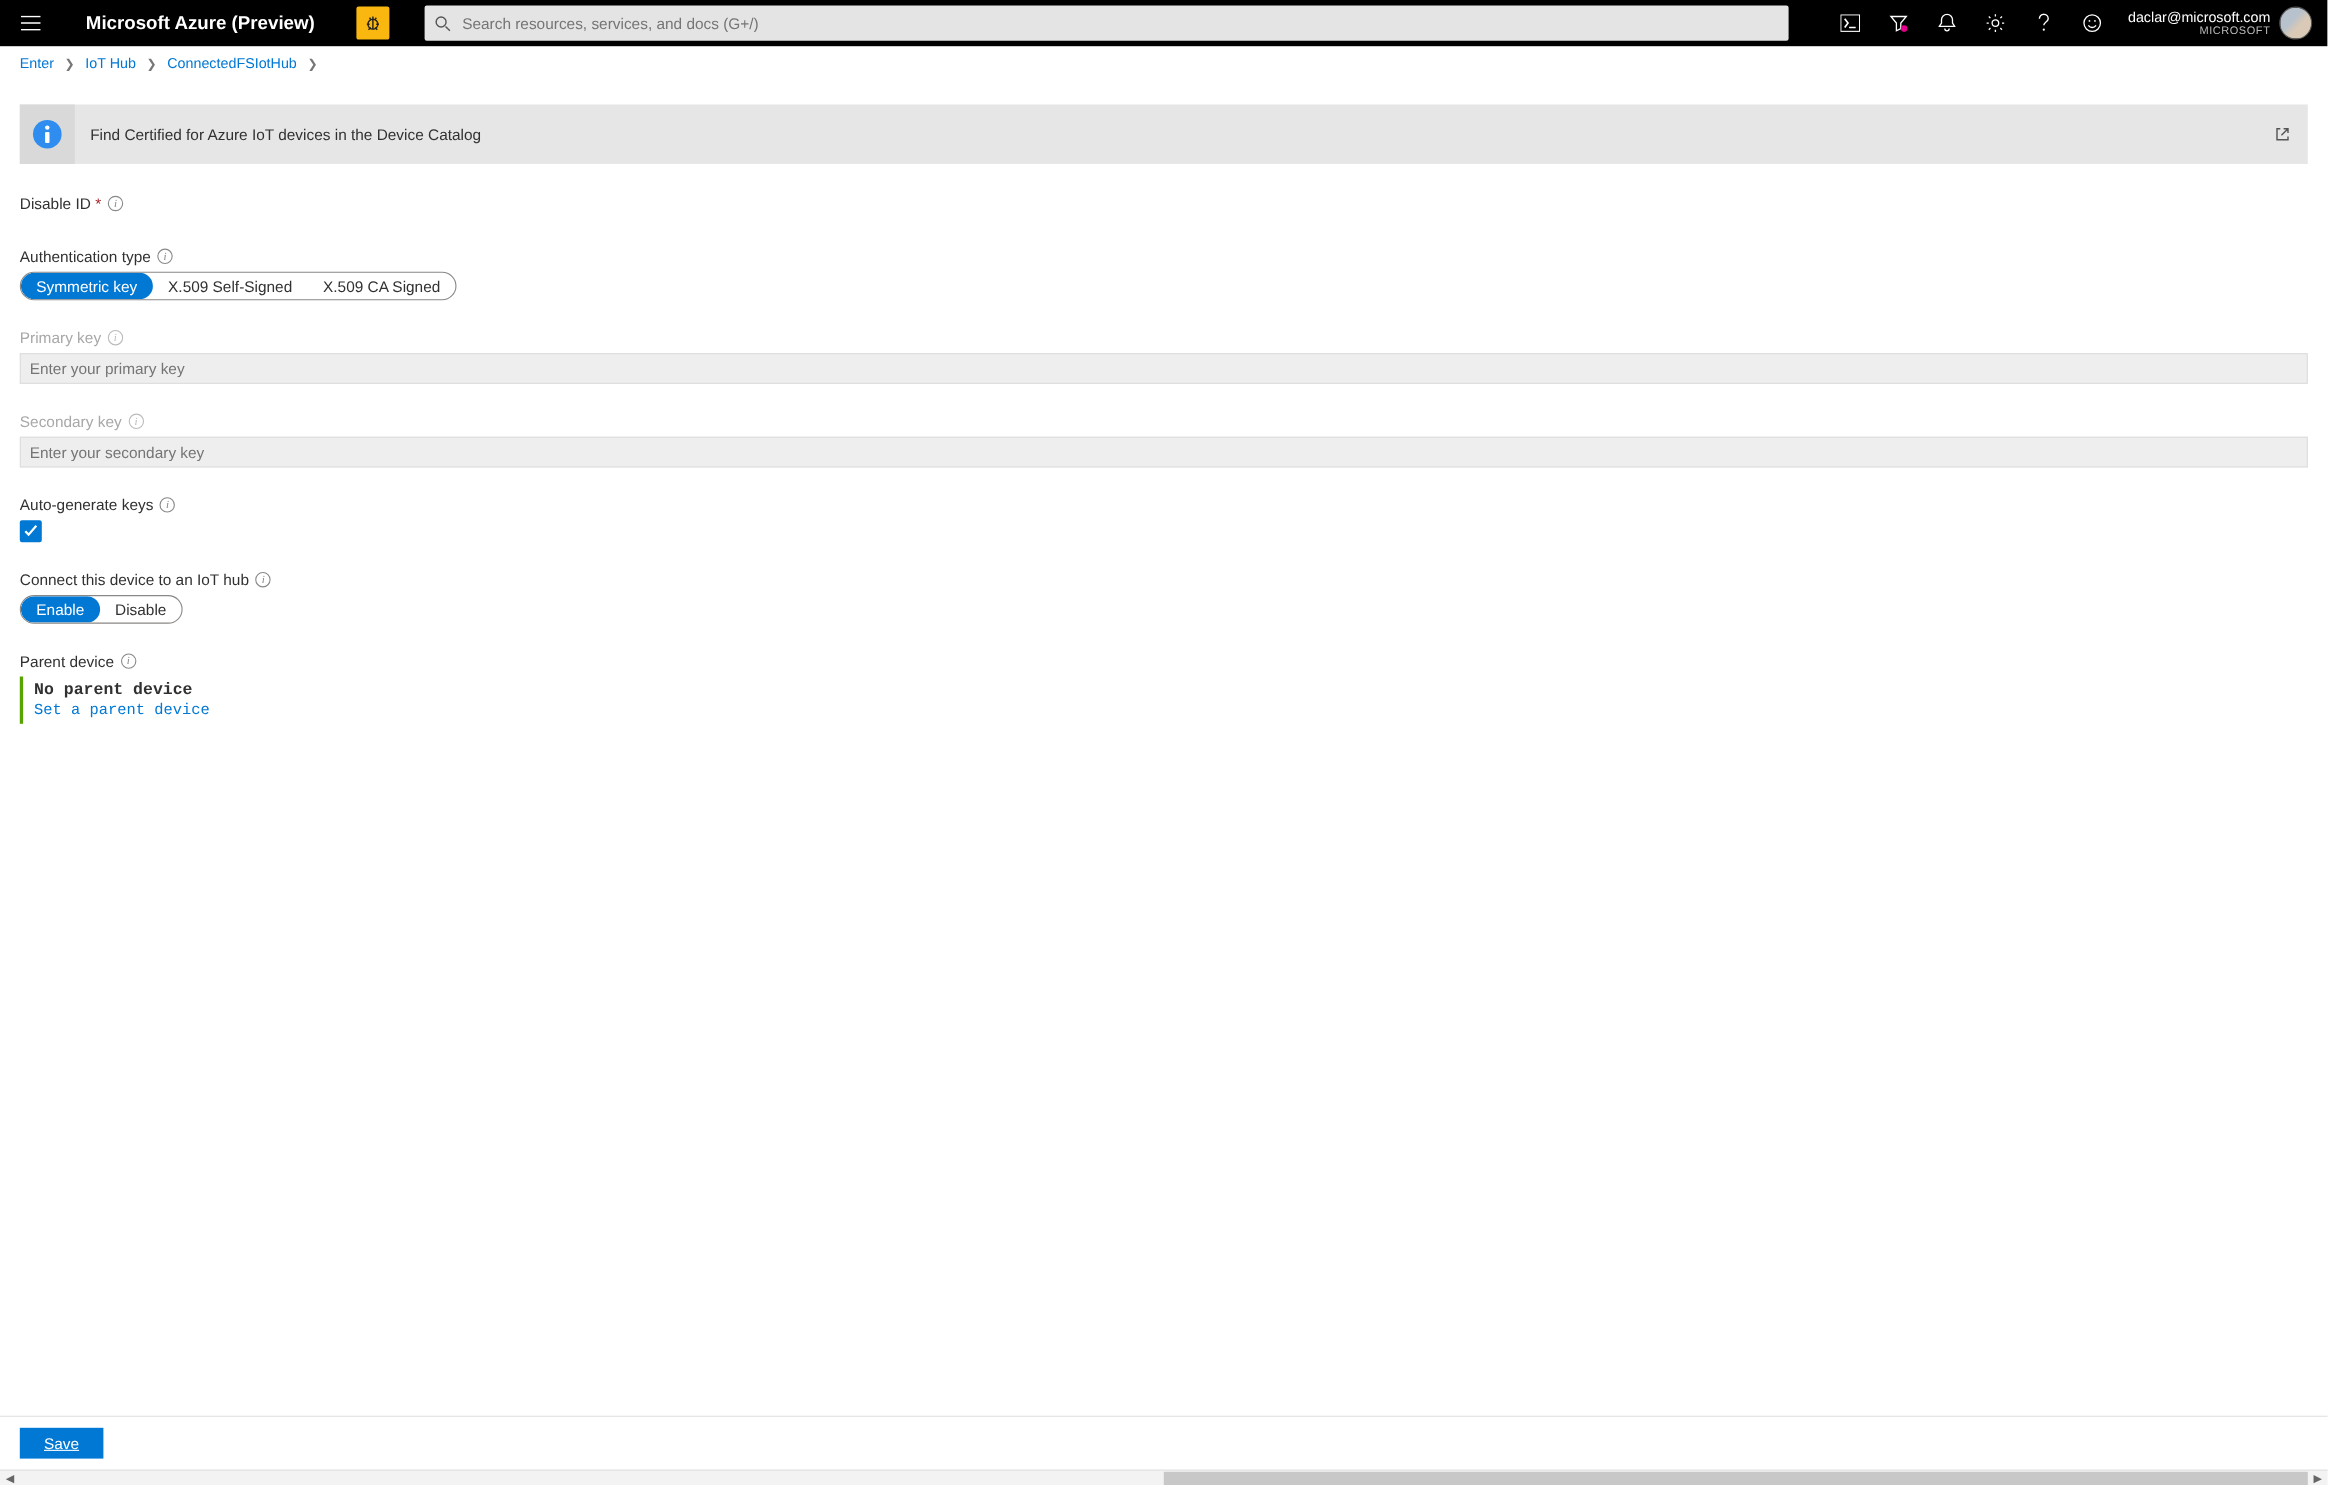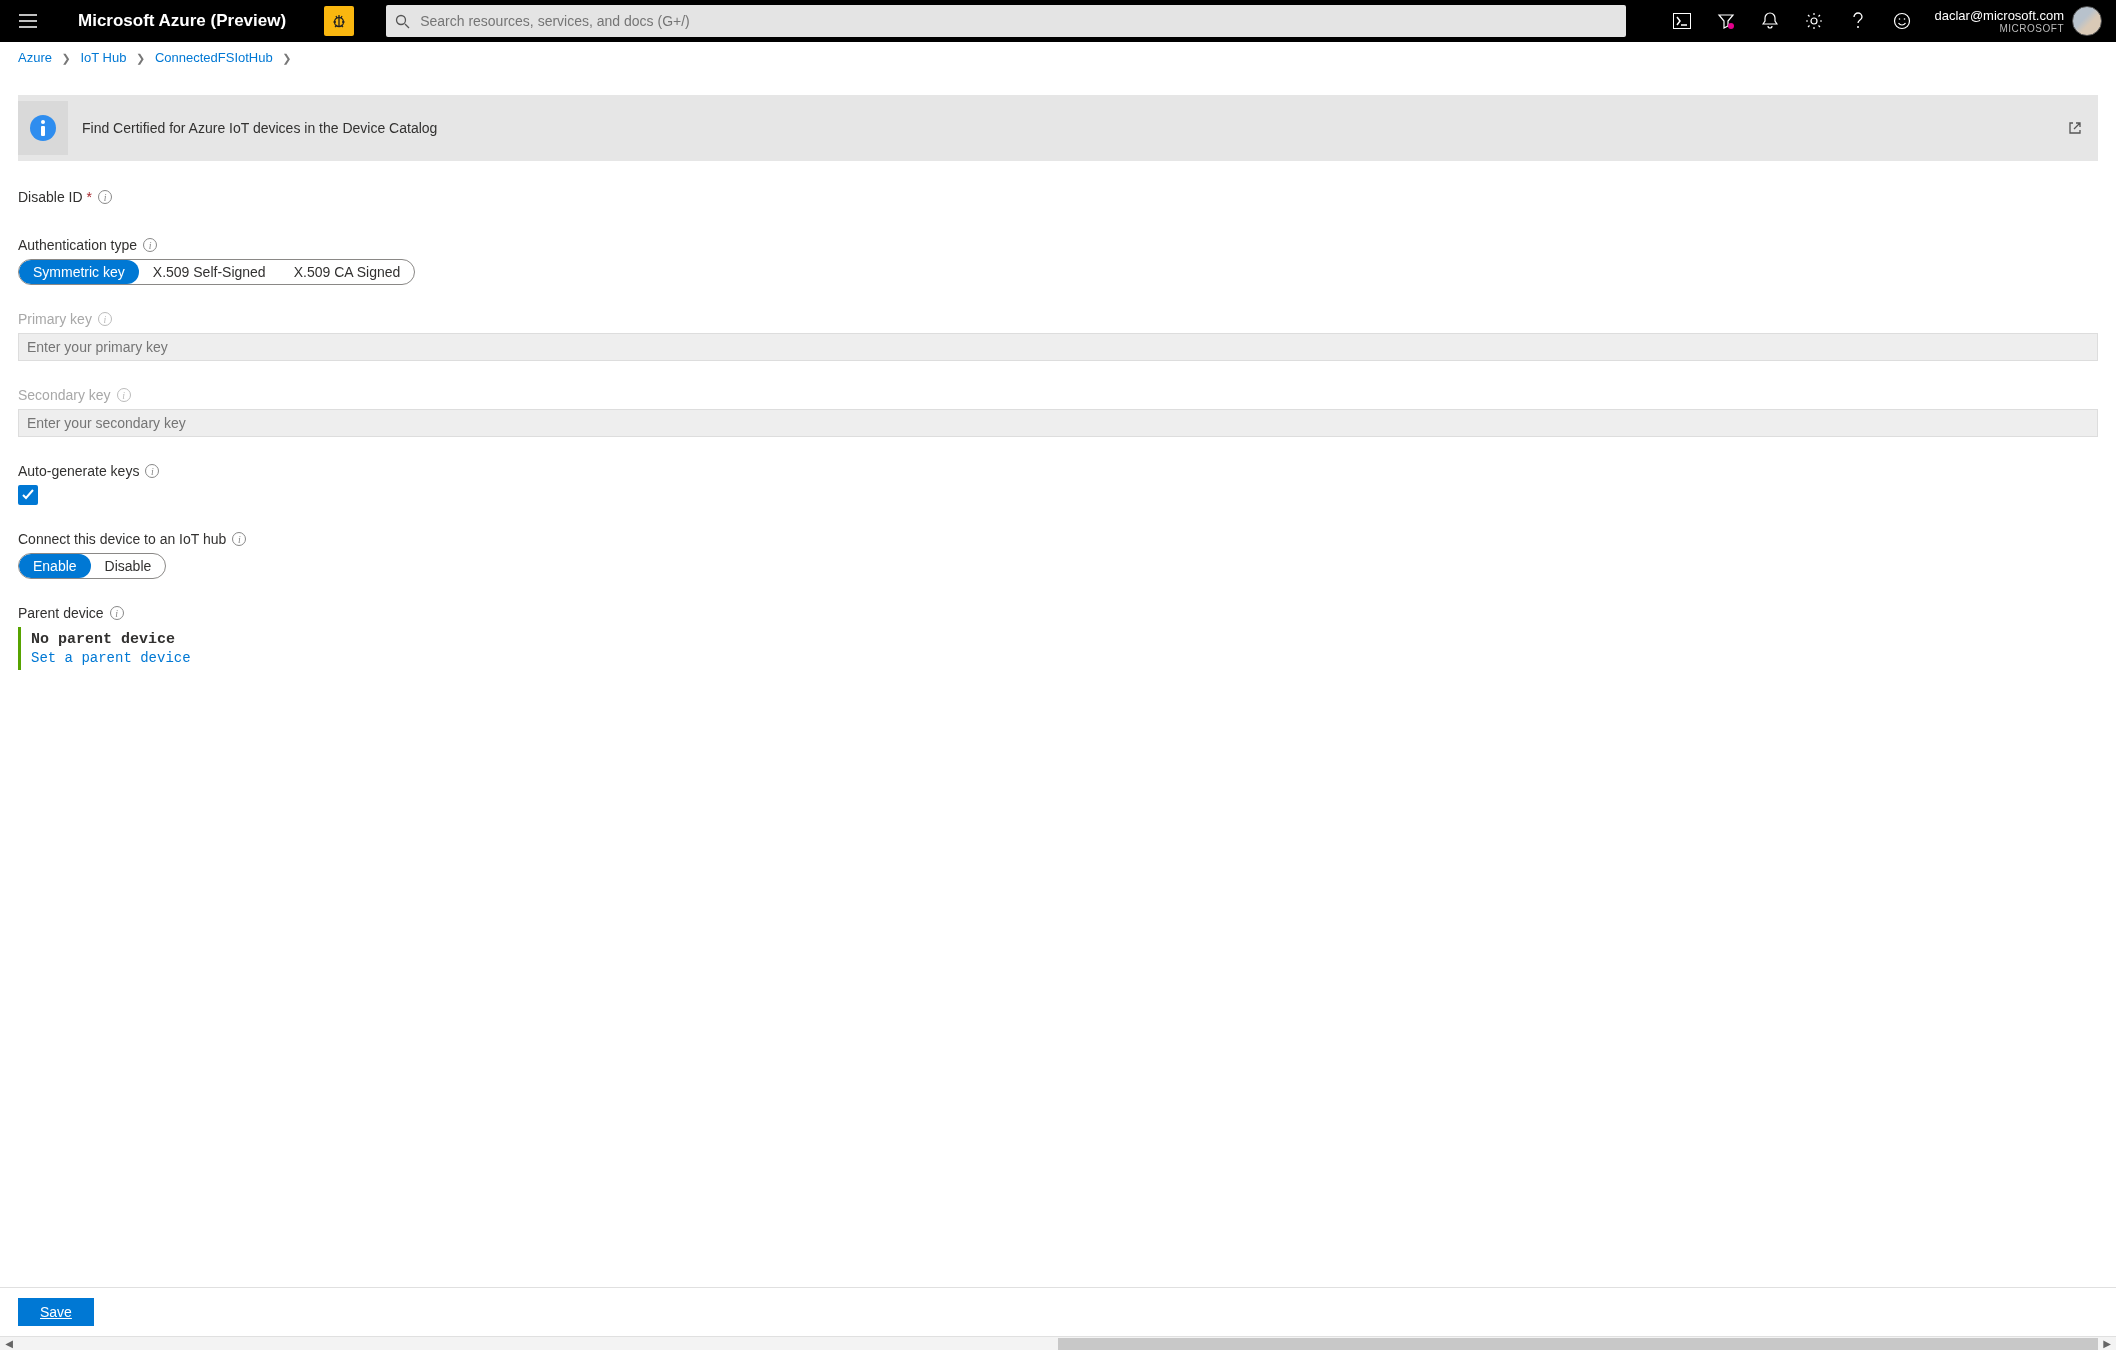--- a/index.html
+++ b/index.html
@@ -23,21 +23,21 @@
   .crumb-row { padding: 8px 18px 0 18px; font-size:13px; color:#0078d4; }
   .crumb-row .crumb { cursor:pointer; }
   .crumb-row .chev { color:#777; padding:0 6px; font-size:11px; }
   .blade-head { display:flex; align-items:flex-start; padding: 8px 18px 4px 18px; }
   .blade-icon { margin-top:6px; margin-right:12px; }
   .blade-title { font-size:26px; font-weight:600; color:#222; }
   .pin-btn { margin-left:18px; margin-top:8px; cursor:pointer; color:#555; }
   .close-btn { margin-left:auto; margin-top:6px; cursor:pointer; color:#333; }
   .content { flex:1 1 auto; overflow:auto; padding: 30px 18px 20px 18px; }
   
-  .info-banner { display:flex; align-items:center; background:#e6e6e6; height:66px; margin-bottom:28px; }
+  .info-banner { display:flex; align-items:center; background:#e6e6e6; height:54px; margin-bottom:28px; }
   .info-icon-box { width:50px; height:54px; background:#d9d9d9; display:flex; align-items:center; justify-content:center; }
   .info-text { padding:0 14px; font-size:14px; color:#323130; }
   .ext-link { margin-left:auto; padding:0 16px; cursor:pointer; color:#555; }
   
   .fld-label { font-size:14px; color:#323130; display:flex; align-items:center; margin-bottom:6px; }
   .fld-label .req { color:#a4262c; margin-left:4px; }
   .fld-label.disabled { color:#a8a8a8; }
   .info-i { width:14px; height:14px; border:1px solid #888; border-radius:50%; display:inline-flex; align-items:center; justify-content:center; font-size:10px; color:#888; margin-left:6px; font-family:Georgia,serif; font-style:italic; }
   .info-i.light { border-color:#bbb; color:#bbb; }
   .text-input { width:100%; height:28px; border:1px solid #8a8886; padding:2px 8px; font-size:14px; outline:none; }
@@ -129,21 +129,21 @@
     <div class="account">
       <span class="email">daclar@microsoft.com</span>
       <span class="tenant">MICROSOFT</span>
     </div>
     <div class="avatar"></div>
   </div>
 </div>
 
 <div class="workspace">
   <div class="crumb-row">
-    <span class="crumb">Azure</span>
+    <span class="crumb">Enter</span>
     <span class="chev">❯</span>
     <span class="crumb">IoT Hub</span>
     <span class="chev">❯</span>
     <span class="crumb">ConnectedFSIotHub</span>
     <span class="chev">❯</span>
   </div>
 
 
   <div class="content">
     <div class="info-banner">

